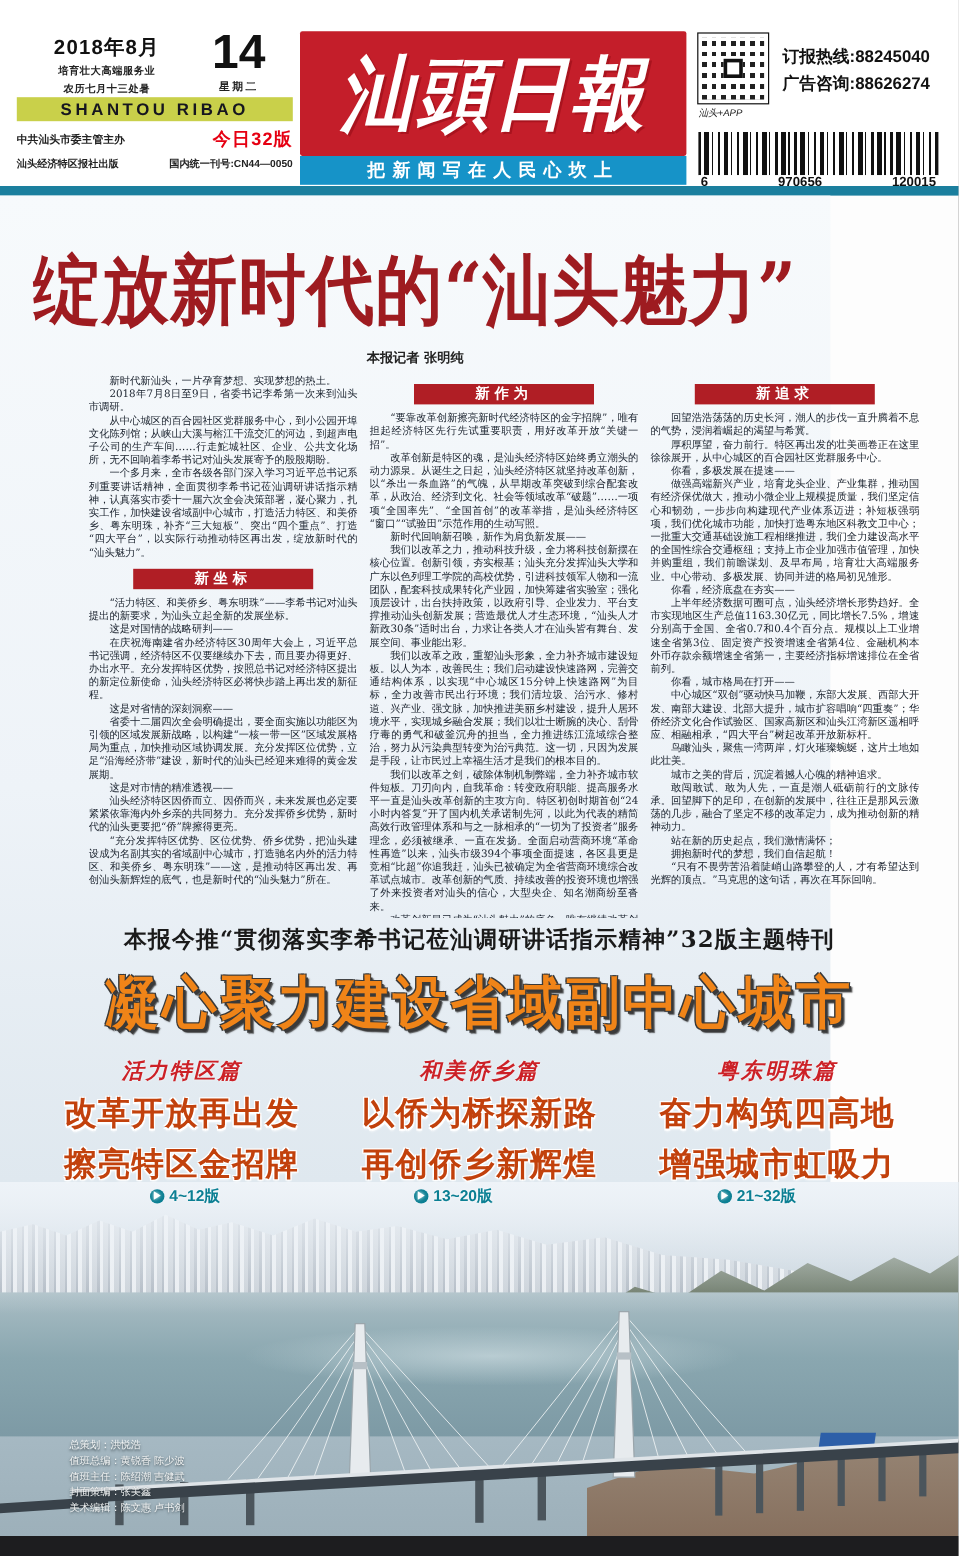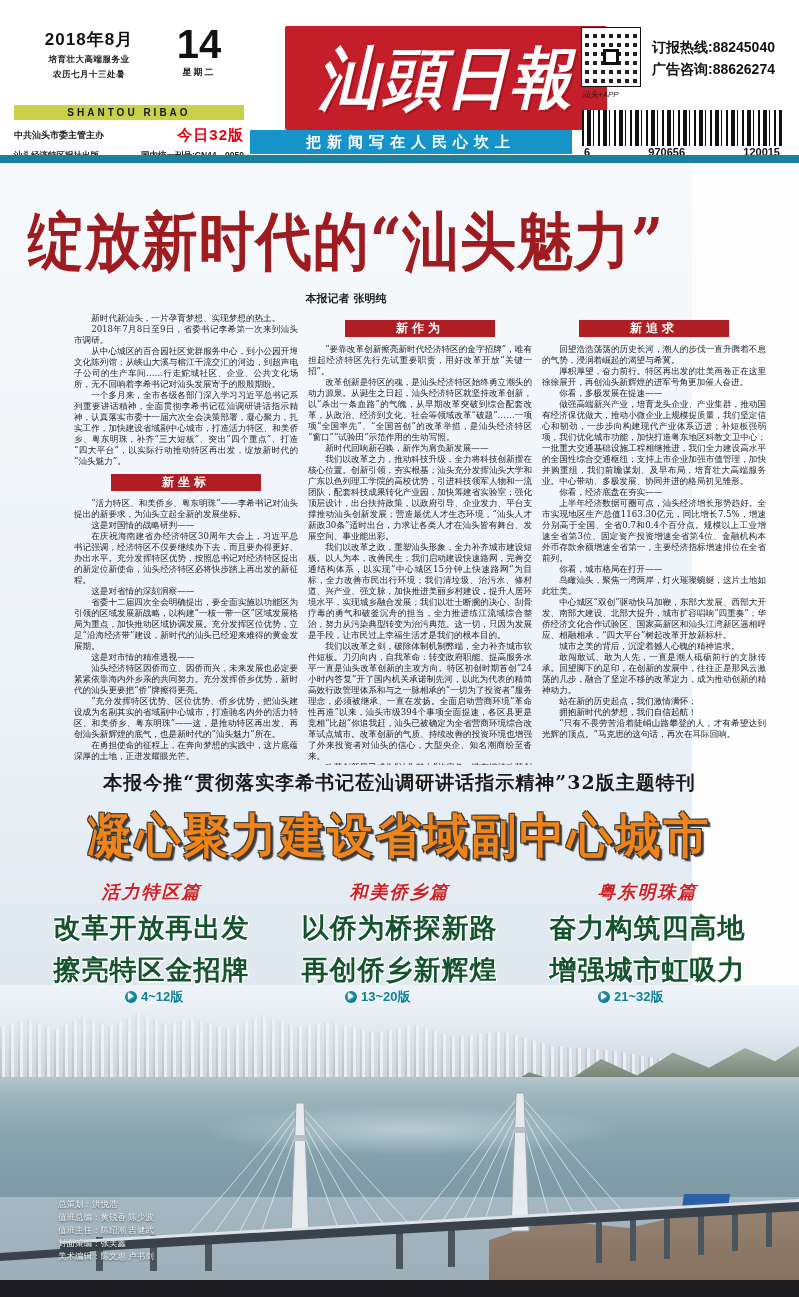--- a/index.html
+++ b/index.html
@@ -12,30 +12,30 @@
   
   .header { position:absolute; top:0; left:0; width:799px; height:155px; background:#fff; }
   .hdr-left { position:absolute; left:14px; top:24px; width:230px; }
   .date-row { display:flex; align-items:flex-start;justify-content:flex-end; }
   .date-col { width:130px; text-align:center; padding-top:4px; }
   .date-main { font-size:17px; font-weight:bold; color:#111; letter-spacing:1px; }
   .lunar { font-size:8.5px; color:#222; margin-top:3px; font-weight:bold; letter-spacing:0.5px; }
   .day-col { width:90px; text-align:center; }
   .day-number { font-size:40px; font-weight:bold; color:#111; line-height:40px; font-family:"Liberation Sans",sans-serif; }
   .weekday { font-size:9px; font-weight:bold; color:#222; margin-top:2px; letter-spacing:2px; }
-  .pinyin-bar { margin-top:24px; background:#c9d04a; color:#16161f; text-align:center;
-    font-size:10px; font-weight:bold; letter-spacing:3px; padding:2px 0; }
+  .pinyin-bar { margin-top:0; background:#c9d04a; color:#16161f; text-align:center;
+    font-size:14px; font-weight:bold; letter-spacing:3px; padding:2px 0; }
   .org-row { display:flex; justify-content:space-between; align-items:center; margin-top:6px; }
   .org-text { font-size:9px; font-weight:bold; color:#222; }
   .edition { font-size:15px; font-weight:bold; color:#e60012; letter-spacing:1px;margin-left:12px; }
   .pub-row { display:flex; justify-content:space-between; margin-top:5px; }
   .pub-text, .issn-text { font-size:8.5px; font-weight:bold; color:#222; }
   
   .masthead { position:absolute; left:250px; top:26px; width:322px; height:104px;
-    background:#c41e2a; border-radius:2px; display:flex; align-items:center; justify-content:center;margin-left:35px; }
+    background:#c41e2a; border-radius:2px; display:flex; align-items:center; justify-content:center; }
   .masthead-text { color:#fff; font-family:"DejaVu Serif", serif; font-weight:bold; font-style:italic;
     font-size:62px; letter-spacing:2px; transform:scaleY(1.08); text-shadow:2px 2px 0 rgba(120,0,10,.35); white-space:nowrap; }
   .slogan-bar { position:absolute; left:250px; top:130px; width:322px; height:24px;
     background:#1693c8; color:#fff; display:flex; align-items:center; justify-content:center;
     font-size:15px; font-weight:bold; letter-spacing:6px;font-family:Liberation Mono, monospace; }
   
   .hdr-right { position:absolute; left:582px; top:28px; width:206px; }
   .qr-row { display:flex; }
   .qr { width:58px; height:58px; background:
       repeating-linear-gradient(90deg,#111 0 4px,#fff 4px 8px),
@@ -74,21 +74,21 @@
   .kicker { font-size:19px; font-weight:bold; color:#1a1a1a; letter-spacing:1px;
     font-family:"DejaVu Serif", serif; }
   .special-headline { margin-top:10px; font-size:45px; font-weight:bold; color:#f08418;
     letter-spacing:3px; font-family:"Liberation Sans", sans-serif; white-space:nowrap;
     text-shadow:-1px -1px 0 #3a3a3a, 1px -1px 0 #3a3a3a, -1px 1px 0 #3a3a3a, 2px 2px 0 #3a3a3a, 3px 3px 1px rgba(40,40,40,.8);
     transform:scaleY(1.05); }
   .triptych { display:flex; justify-content:center; gap:38px; margin-top:14px; }
   .panel { width:210px; }
   .panel-name { font-size:18px; font-weight:bold; font-style:italic; color:#cc2127;
     font-family:Liberation Mono, monospace; letter-spacing:2px; text-shadow:0 0 2px rgba(255,255,255,.9); }
-  .panel-line { font-size:27px; font-weight:bold; color:#14532d; letter-spacing:1px; margin-top:6px;
+  .panel-line { font-size:27px; font-weight:bold; color:#c2410c; letter-spacing:1px; margin-top:6px;
     white-space:nowrap;
     text-shadow:-1px -1px 0 #fff, 1px -1px 0 #fff, -1px 1px 0 #fff, 1px 1px 0 #fff, 0 2px 2px rgba(255,255,255,.8); }
   .page-links { position:absolute; top:988px; left:0; width:799px; z-index:7; }
   .page-link { position:absolute; display:flex; align-items:center; gap:4px;
     font-size:13px; font-weight:bold; color:#0b7f93; text-shadow:0 0 3px rgba(255,255,255,.9); cursor:pointer; }
   .play-icon { width:12px; height:12px; border-radius:50%; background:#0b7f93; color:#fff;
     font-size:8px; display:flex; align-items:center; justify-content:center; line-height:1; }
   
   .photo { position:absolute; top:985px; left:0; width:799px; height:295px; overflow:hidden;
     background:linear-gradient(#dde6ee 0%, #c2cfd8 30%, #a9bcc6 60%, #9db0ba 100%); }
@@ -188,47 +188,46 @@
         <div class="section-box">新坐标</div>
         <div>
             <p>“活力特区、和美侨乡、粤东明珠”——李希书记对汕头提出的新要求，为汕头立起全新的发展坐标。</p>
             <p>这是对国情的战略研判——</p>
             <p>在庆祝海南建省办经济特区30周年大会上，习近平总书记强调，经济特区不仅要继续办下去，而且要办得更好、办出水平。充分发挥特区优势，按照总书记对经济特区提出的新定位新使命，汕头经济特区必将快步踏上再出发的新征程。</p>
             <p>这是对省情的深刻洞察——</p>
             <p>省委十二届四次全会明确提出，要全面实施以功能区为引领的区域发展新战略，以构建“一核一带一区”区域发展格局为重点，加快推动区域协调发展。充分发挥区位优势，立足“沿海经济带”建设，新时代的汕头已经迎来难得的黄金发展期。</p>
             <p>这是对市情的精准透视——</p>
             <p>汕头经济特区因侨而立、因侨而兴，未来发展也必定要紧紧依靠海内外乡亲的共同努力。充分发挥侨乡优势，新时代的汕头更要把“侨”牌擦得更亮。</p>
             <p>“充分发挥特区优势、区位优势、侨乡优势，把汕头建设成为名副其实的省域副中心城市，打造驰名内外的活力特区、和美侨乡、粤东明珠”——这，是推动特区再出发、再创汕头新辉煌的底气，也是新时代的“汕头魅力”所在。</p>
-            <p>在勇担使命的征程上，在奔向梦想的实践中，这片底蕴深厚的土地，正迸发耀眼光芒。</p>
           </div>
       </div>
       <div class="col">
         <div class="section-box">新作为</div>
         <div>
             <p>“要靠改革创新擦亮新时代经济特区的金字招牌”，唯有担起经济特区先行先试重要职责，用好改革开放“关键一招”。</p>
             <p>改革创新是特区的魂，是汕头经济特区始终勇立潮头的动力源泉。从诞生之日起，汕头经济特区就坚持改革创新，以“杀出一条血路”的气魄，从早期改革突破到综合配套改革，从政治、经济到文化、社会等领域改革“破题”……一项项“全国率先”、“全国首创”的改革举措，是汕头经济特区“窗口”“试验田”示范作用的生动写照。</p>
             <p>新时代回响新召唤，新作为肩负新发展——</p>
             <p>我们以改革之力，推动科技升级，全力将科技创新摆在核心位置。创新引领，夯实根基；汕头充分发挥汕头大学和广东以色列理工学院的高校优势，引进科技领军人物和一流团队，配套科技成果转化产业园，加快筹建省实验室；强化顶层设计，出台扶持政策，以政府引导、企业发力、平台支撑推动汕头创新发展；营造最优人才生态环境，“汕头人才新政30条”适时出台，力求让各类人才在汕头皆有舞台、发展空间、事业能出彩。</p>
             <p>我们以改革之政，重塑汕头形象，全力补齐城市建设短板。以人为本，改善民生；我们启动建设快速路网，完善交通结构体系，以实现“中心城区15分钟上快速路网”为目标，全力改善市民出行环境；我们清垃圾、治污水、修村道、兴产业、强文脉，加快推进美丽乡村建设，提升人居环境水平，实现城乡融合发展；我们以壮士断腕的决心、刮骨疗毒的勇气和破釜沉舟的担当，全力推进练江流域综合整治，努力从污染典型转变为治污典范。这一切，只因为发展是手段，让市民过上幸福生活才是我们的根本目的。</p>
             <p>我们以改革之剑，破除体制机制弊端，全力补齐城市软件短板。刀刃向内，自我革命：转变政府职能、提高服务水平一直是汕头改革创新的主攻方向。特区初创时期首创“24小时内答复”开了国内机关承诺制先河，以此为代表的精简高效行政管理体系和与之一脉相承的“一切为了投资者”服务理念，必须被继承、一直在发扬。全面启动营商环境“革命性再造”以来，汕头市级394个事项全面提速，各区县更是竞相“比超”你追我赶，汕头已被确定为全省营商环境综合改革试点城市。改革创新的气质、持续改善的投资环境也增强了外来投资者对汕头的信心，大型央企、知名潮商纷至沓来。</p>
             <p>改革创新早已成为“汕头魅力”的底色。唯有继续改革创新，才能续写特区二次创业的新辉煌！</p>
           </div>
       </div>
       <div class="col">
         <div class="section-box">新追求</div>
         <div>
             <p>回望浩浩荡荡的历史长河，潮人的步伐一直升腾着不息的气势，浸润着崛起的渴望与希冀。</p>
-            <p>厚积厚望，奋力前行。特区再出发的壮美画卷正在这里徐徐展开，再创汕头新辉煌的进军号角更加催人奋进。</p>
+            <p>厚积厚望，奋力前行。特区再出发的壮美画卷正在这里徐徐展开，从中心城区的百合园社区党群服务中心。</p>
             <p>你看，多极发展在提速——</p>
             <p>做强高端新兴产业，培育龙头企业、产业集群，推动国有经济保优做大，推动小微企业上规模提质量，我们坚定信心和韧劲，一步步向构建现代产业体系迈进；补短板强弱项，我们优化城市功能，加快打造粤东地区科教文卫中心；一批重大交通基础设施工程相继推进，我们全力建设高水平的全国性综合交通枢纽；支持上市企业加强市值管理，加快并购重组，我们前瞻谋划、及早布局，培育壮大高端服务业。中心带动、多极发展、协同并进的格局初见雏形。</p>
             <p>你看，经济底盘在夯实——</p>
             <p>上半年经济数据可圈可点，汕头经济增长形势趋好。全市实现地区生产总值1163.30亿元，同比增长7.5%，增速分别高于全国、全省0.7和0.4个百分点。规模以上工业增速全省第3位、固定资产投资增速全省第4位、金融机构本外币存款余额增速全省第一，主要经济指标增速排位在全省前列。</p>
             <p>你看，城市格局在打开——</p>
+            <p>中心城区“双创”驱动快马加鞭，东部大发展、西部大开发、南部大建设、北部大提升，城市扩容唱响“四重奏”；华侨经济文化合作试验区、国家高新区和汕头江湾新区遥相呼应、相融相承，“四大平台”树起改革开放新标杆。</p>
             <p>鸟瞰汕头，聚焦一湾两岸，灯火璀璨蜿蜒，这片土地如此壮美。</p>
-            <p>中心城区“双创”驱动快马加鞭，东部大发展、西部大开发、南部大建设、北部大提升，城市扩容唱响“四重奏”；华侨经济文化合作试验区、国家高新区和汕头江湾新区遥相呼应、相融相承，“四大平台”树起改革开放新标杆。</p>
             <p>城市之美的背后，沉淀着撼人心魄的精神追求。</p>
             <p>敢闯敢试、敢为人先，一直是潮人砥砺前行的文脉传承。回望脚下的足印，在创新的发展中，往往正是那风云激荡的几步，融合了坚定不移的改革定力，成为推动创新的精神动力。</p>
             <p>站在新的历史起点，我们激情满怀；</p>
             <p>拥抱新时代的梦想，我们自信起航！</p>
             <p>“只有不畏劳苦沿着陡峭山路攀登的人，才有希望达到光辉的顶点。”马克思的这句话，再次在耳际回响。</p>
           </div>
       </div>
     </div>
   </div>
 

